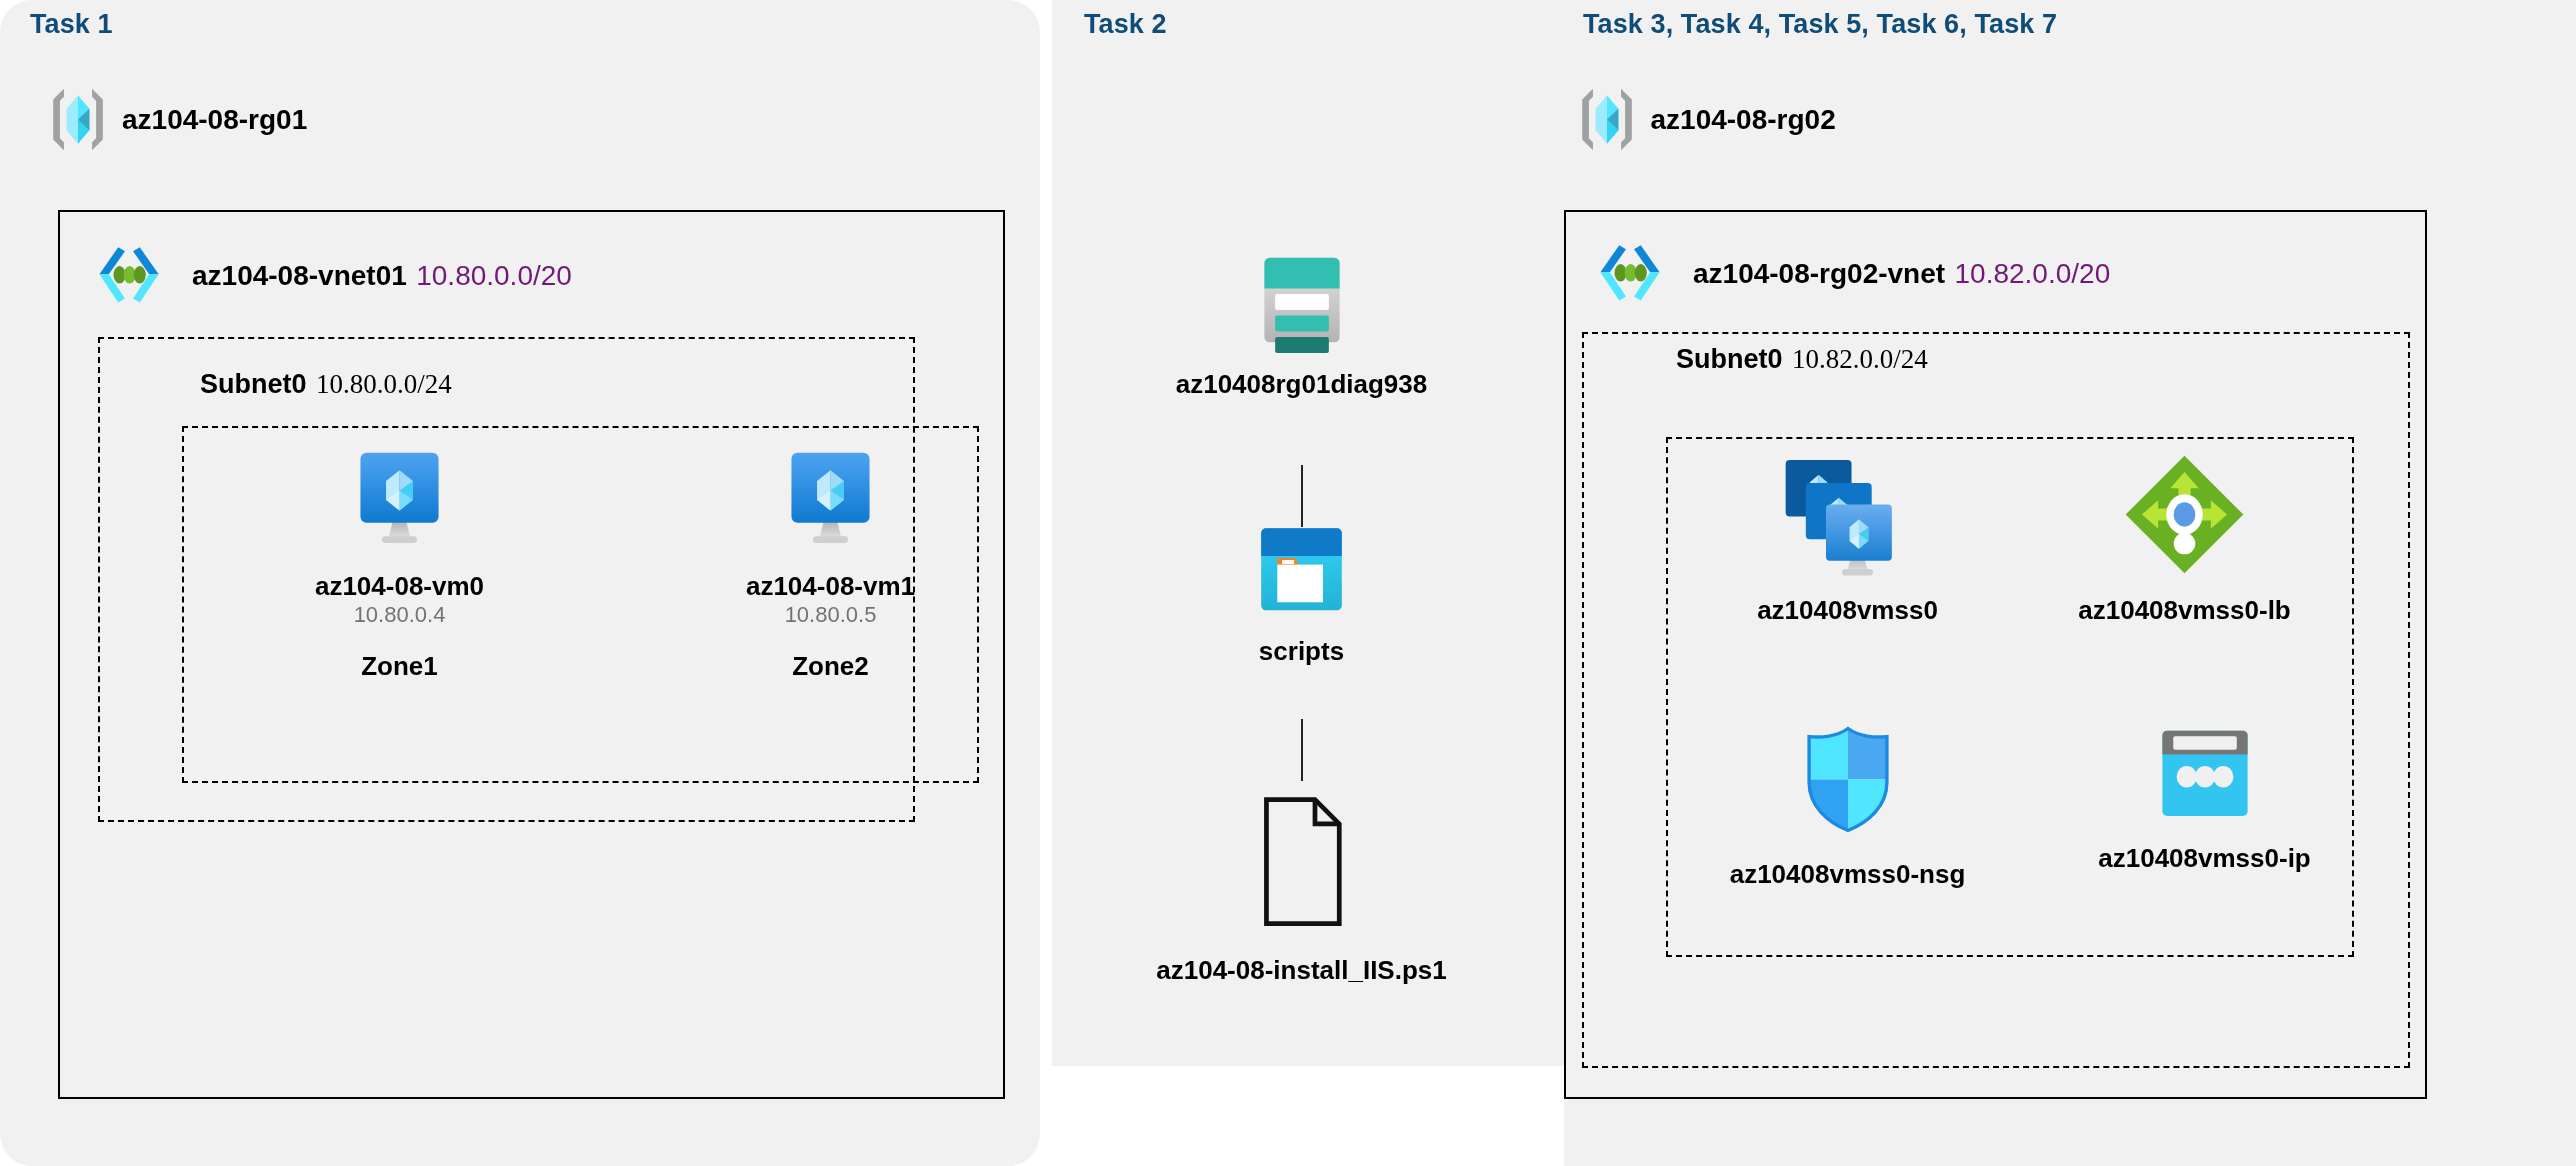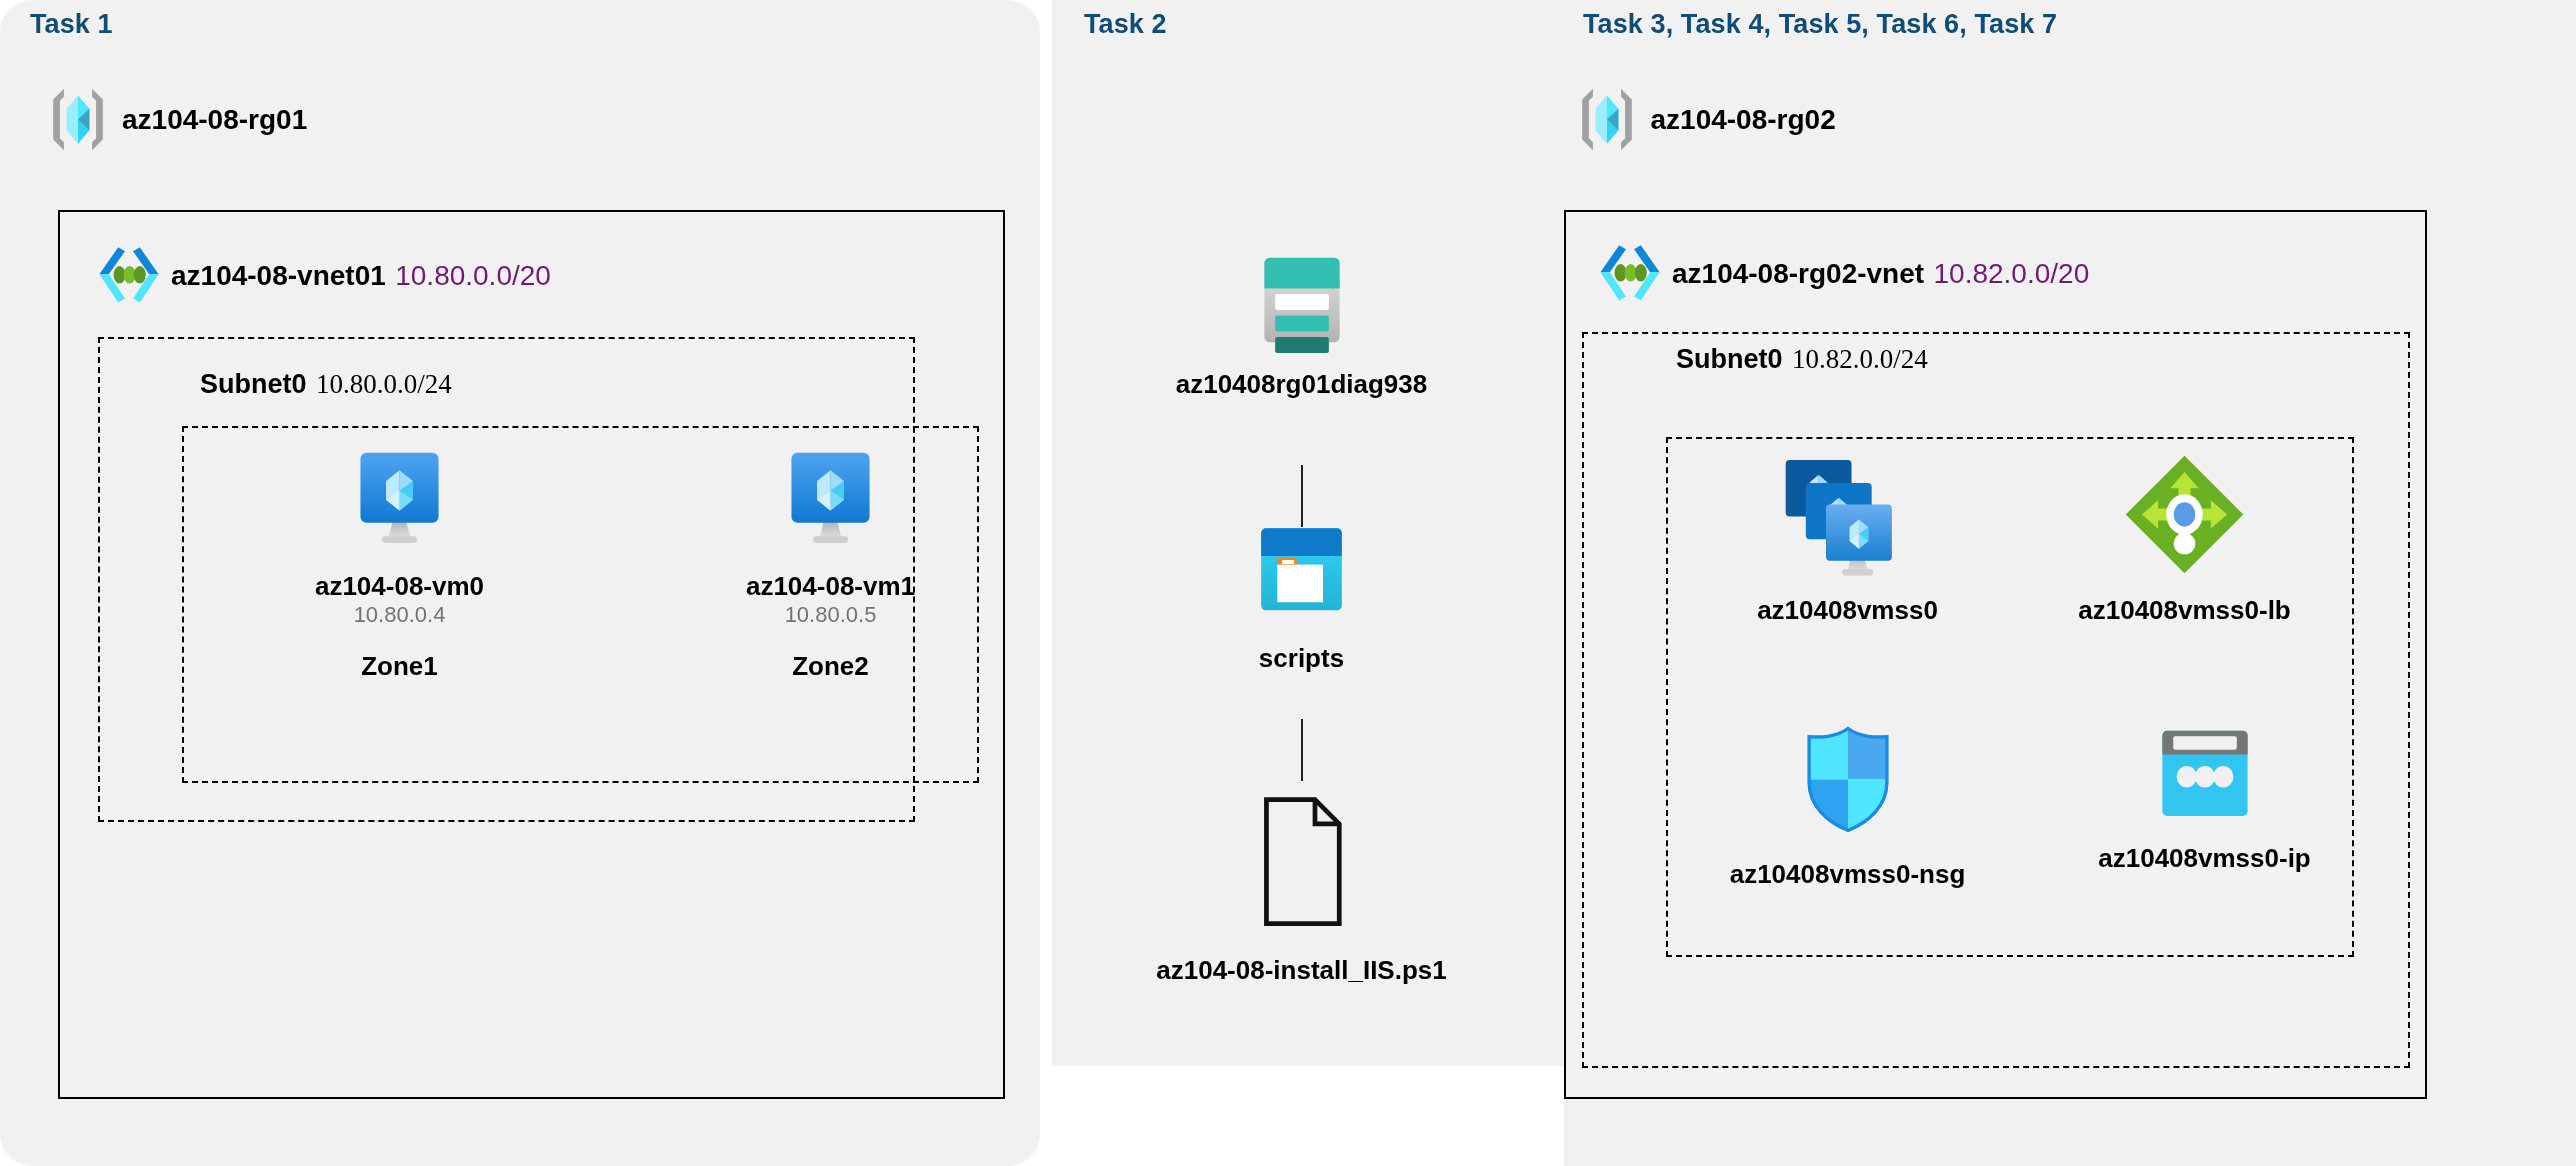--- a/index.html
+++ b/index.html
@@ -57,21 +57,21 @@
   .vnet-box {
     position: absolute;
     border: 2.7px solid #000000;
     background: transparent;
     box-sizing: border-box;
   }
   .vnet-header {
     position: absolute;
     display: flex;
     align-items: center;
-    gap: 7px;
+    gap: 28px;
     white-space: nowrap;
   }
   .vnet-name {
     font-size: 28px;
     font-weight: bold;
     color: #000000;
   }
   .vnet-cidr {
     font-size: 28px;
     font-weight: normal;
@@ -283,21 +283,21 @@
               <stop offset="100%" stop-color="#23b2d6"></stop>
             </linearGradient>
           </defs>
           <rect x="6" y="2" width="120" height="122" rx="7" fill="url(#bcBody)"></rect>
           <path d="M6 9 a7 7 0 0 1 7 -7 h106 a7 7 0 0 1 7 7 v34 h-120 Z" fill="#0f7ac8"></path>
           <path d="M30 58 L30 46 L56 46 L64 58 Z" fill="#f58220"></path>
           <rect x="37" y="49" width="18" height="6" rx="1" fill="#ffffff"></rect>
           <rect x="30" y="56" width="68" height="56" fill="#ffffff"></rect>
         </svg>
       </span>
-      <div class="node-label" style="margin-top:30px;text-align:center;">scripts</div>
+      <div class="node-label" style="margin-top:23px;text-align:center;">scripts</div>
     </div>
 
     <div class="connector" style="left:249px; top:719px; height:62px;"></div>
 
     <div class="node" style="left:74px; top:794px; width:351px;">
       <span>
         <svg width="89" height="138" viewBox="0 0 132 204">
           <path d="M14 8 L86 8 L122 44 L122 192 L14 192 Z" fill="#f1f1f1" stroke="#111111" stroke-width="7" stroke-linejoin="miter"></path>
           <path d="M86 8 L86 44 L122 44" fill="none" stroke="#111111" stroke-width="7" stroke-linejoin="miter"></path>
         </svg>

